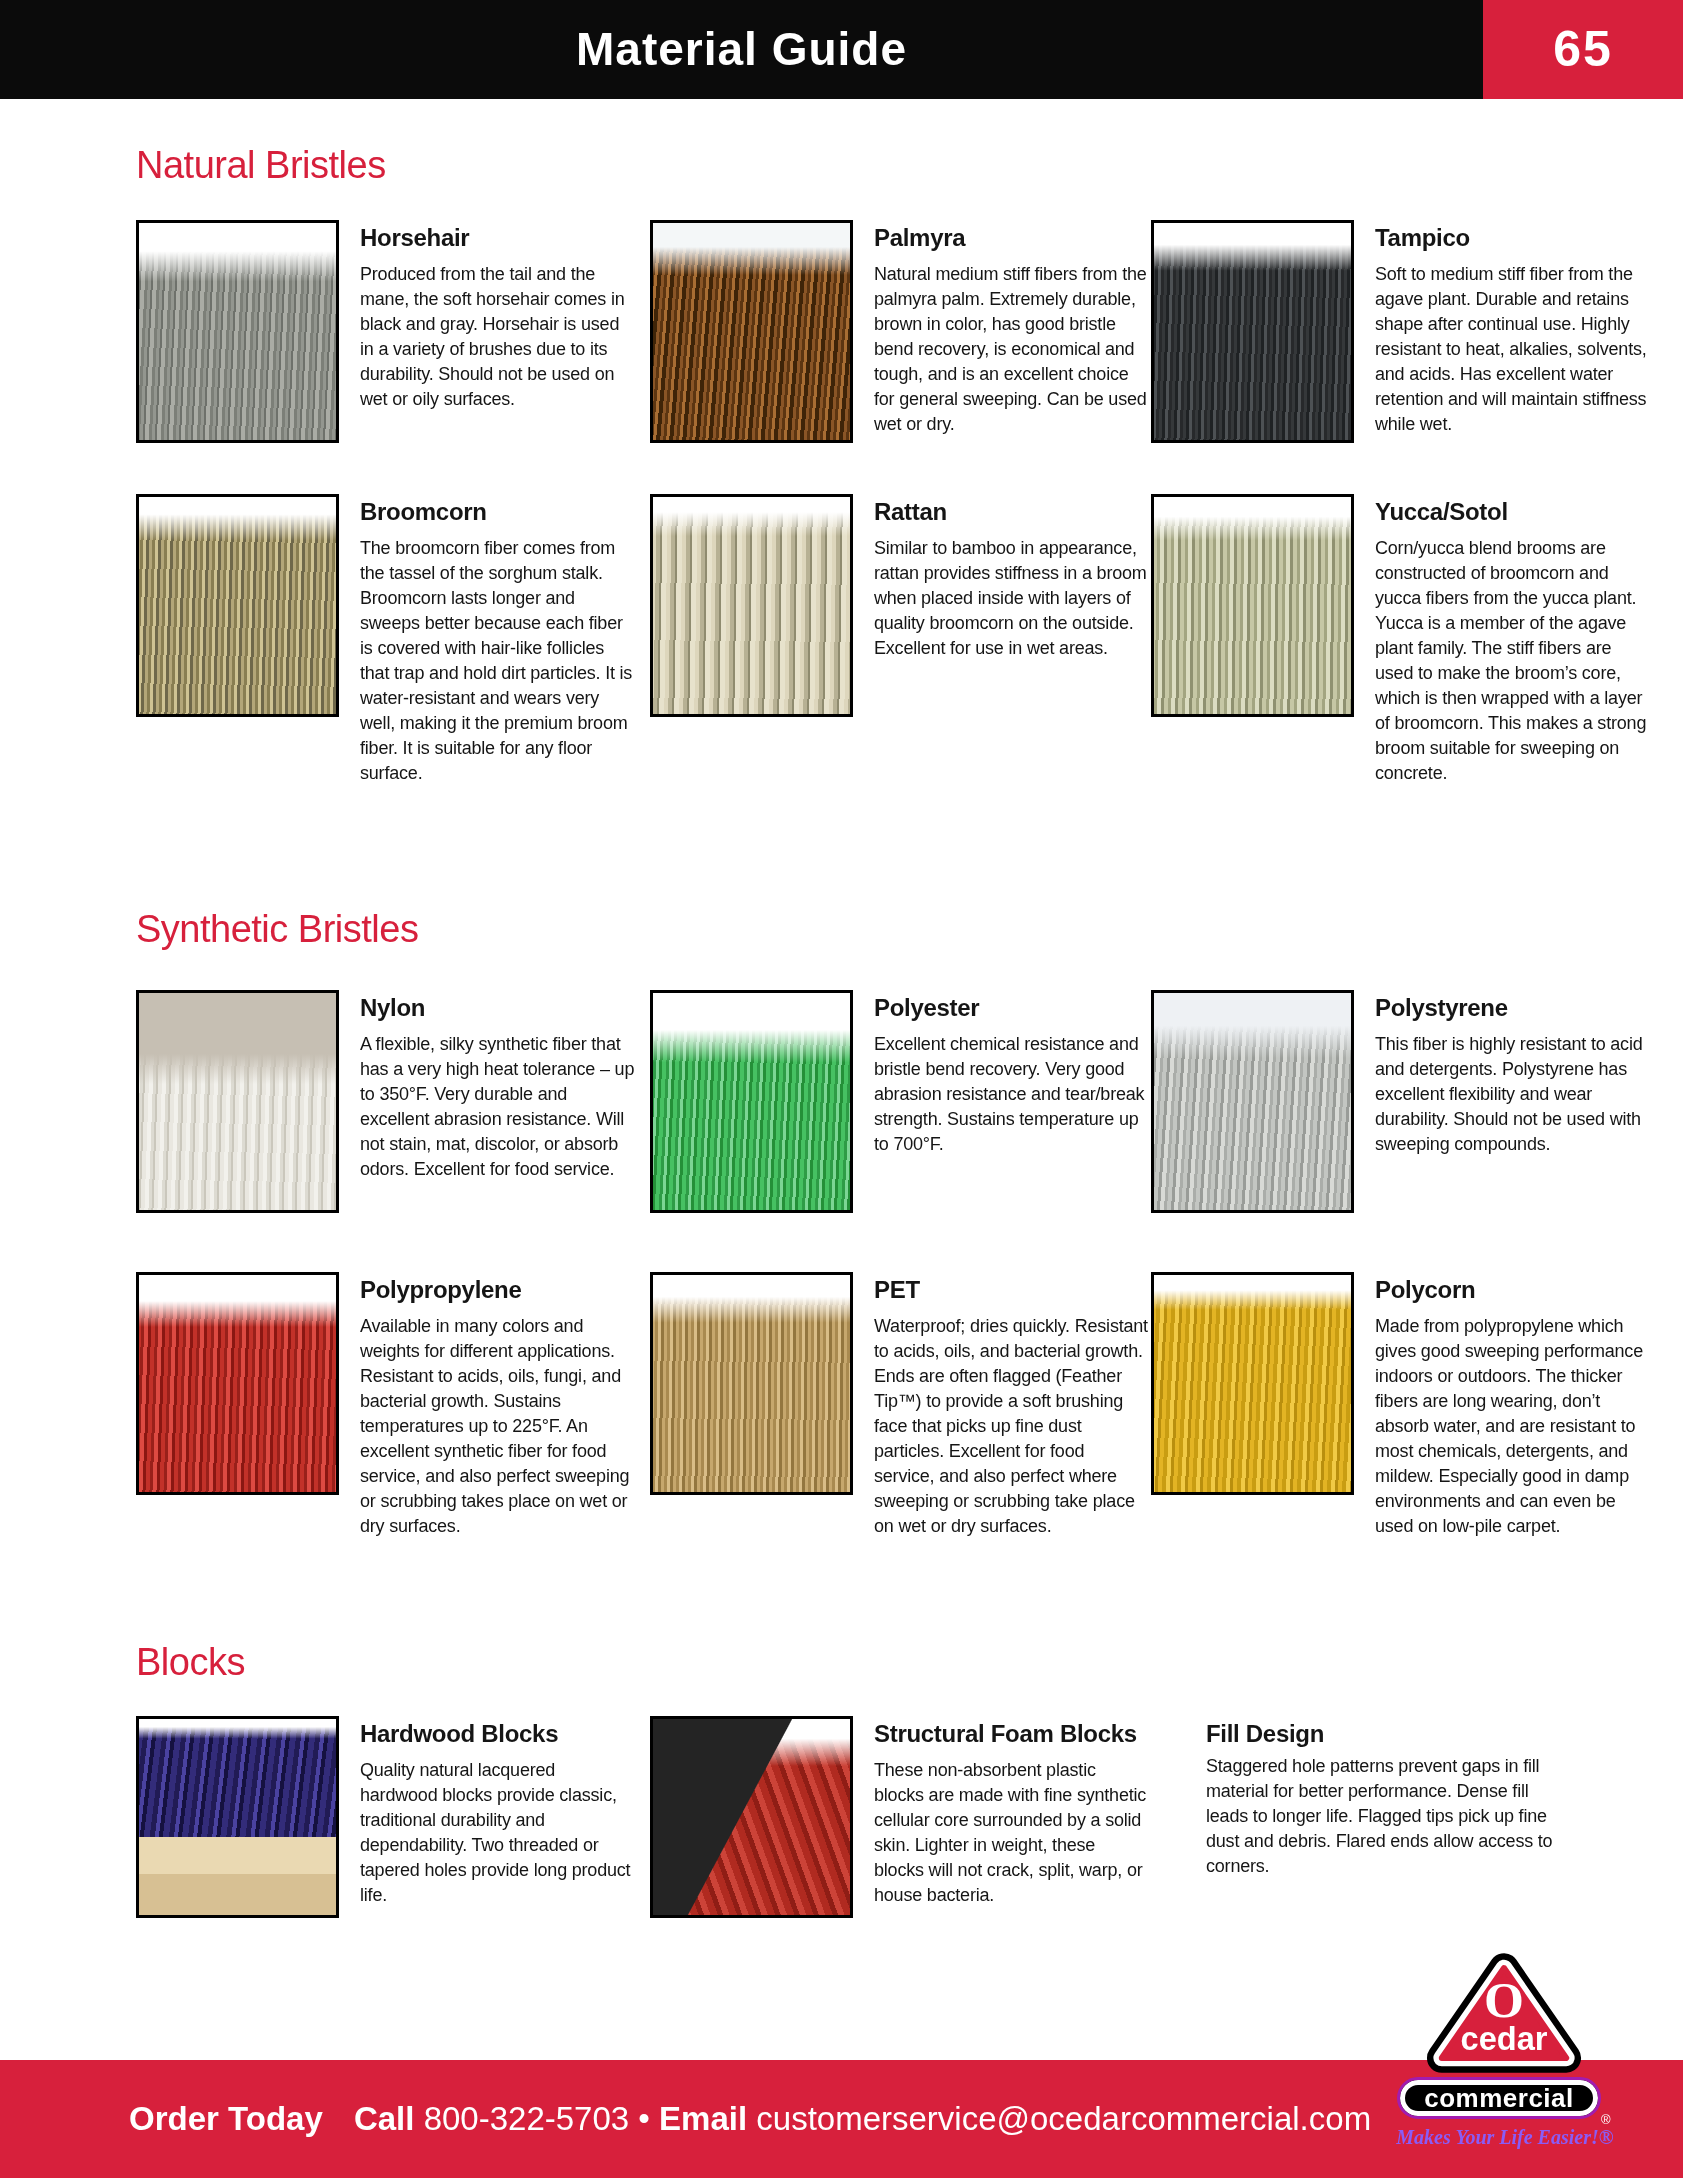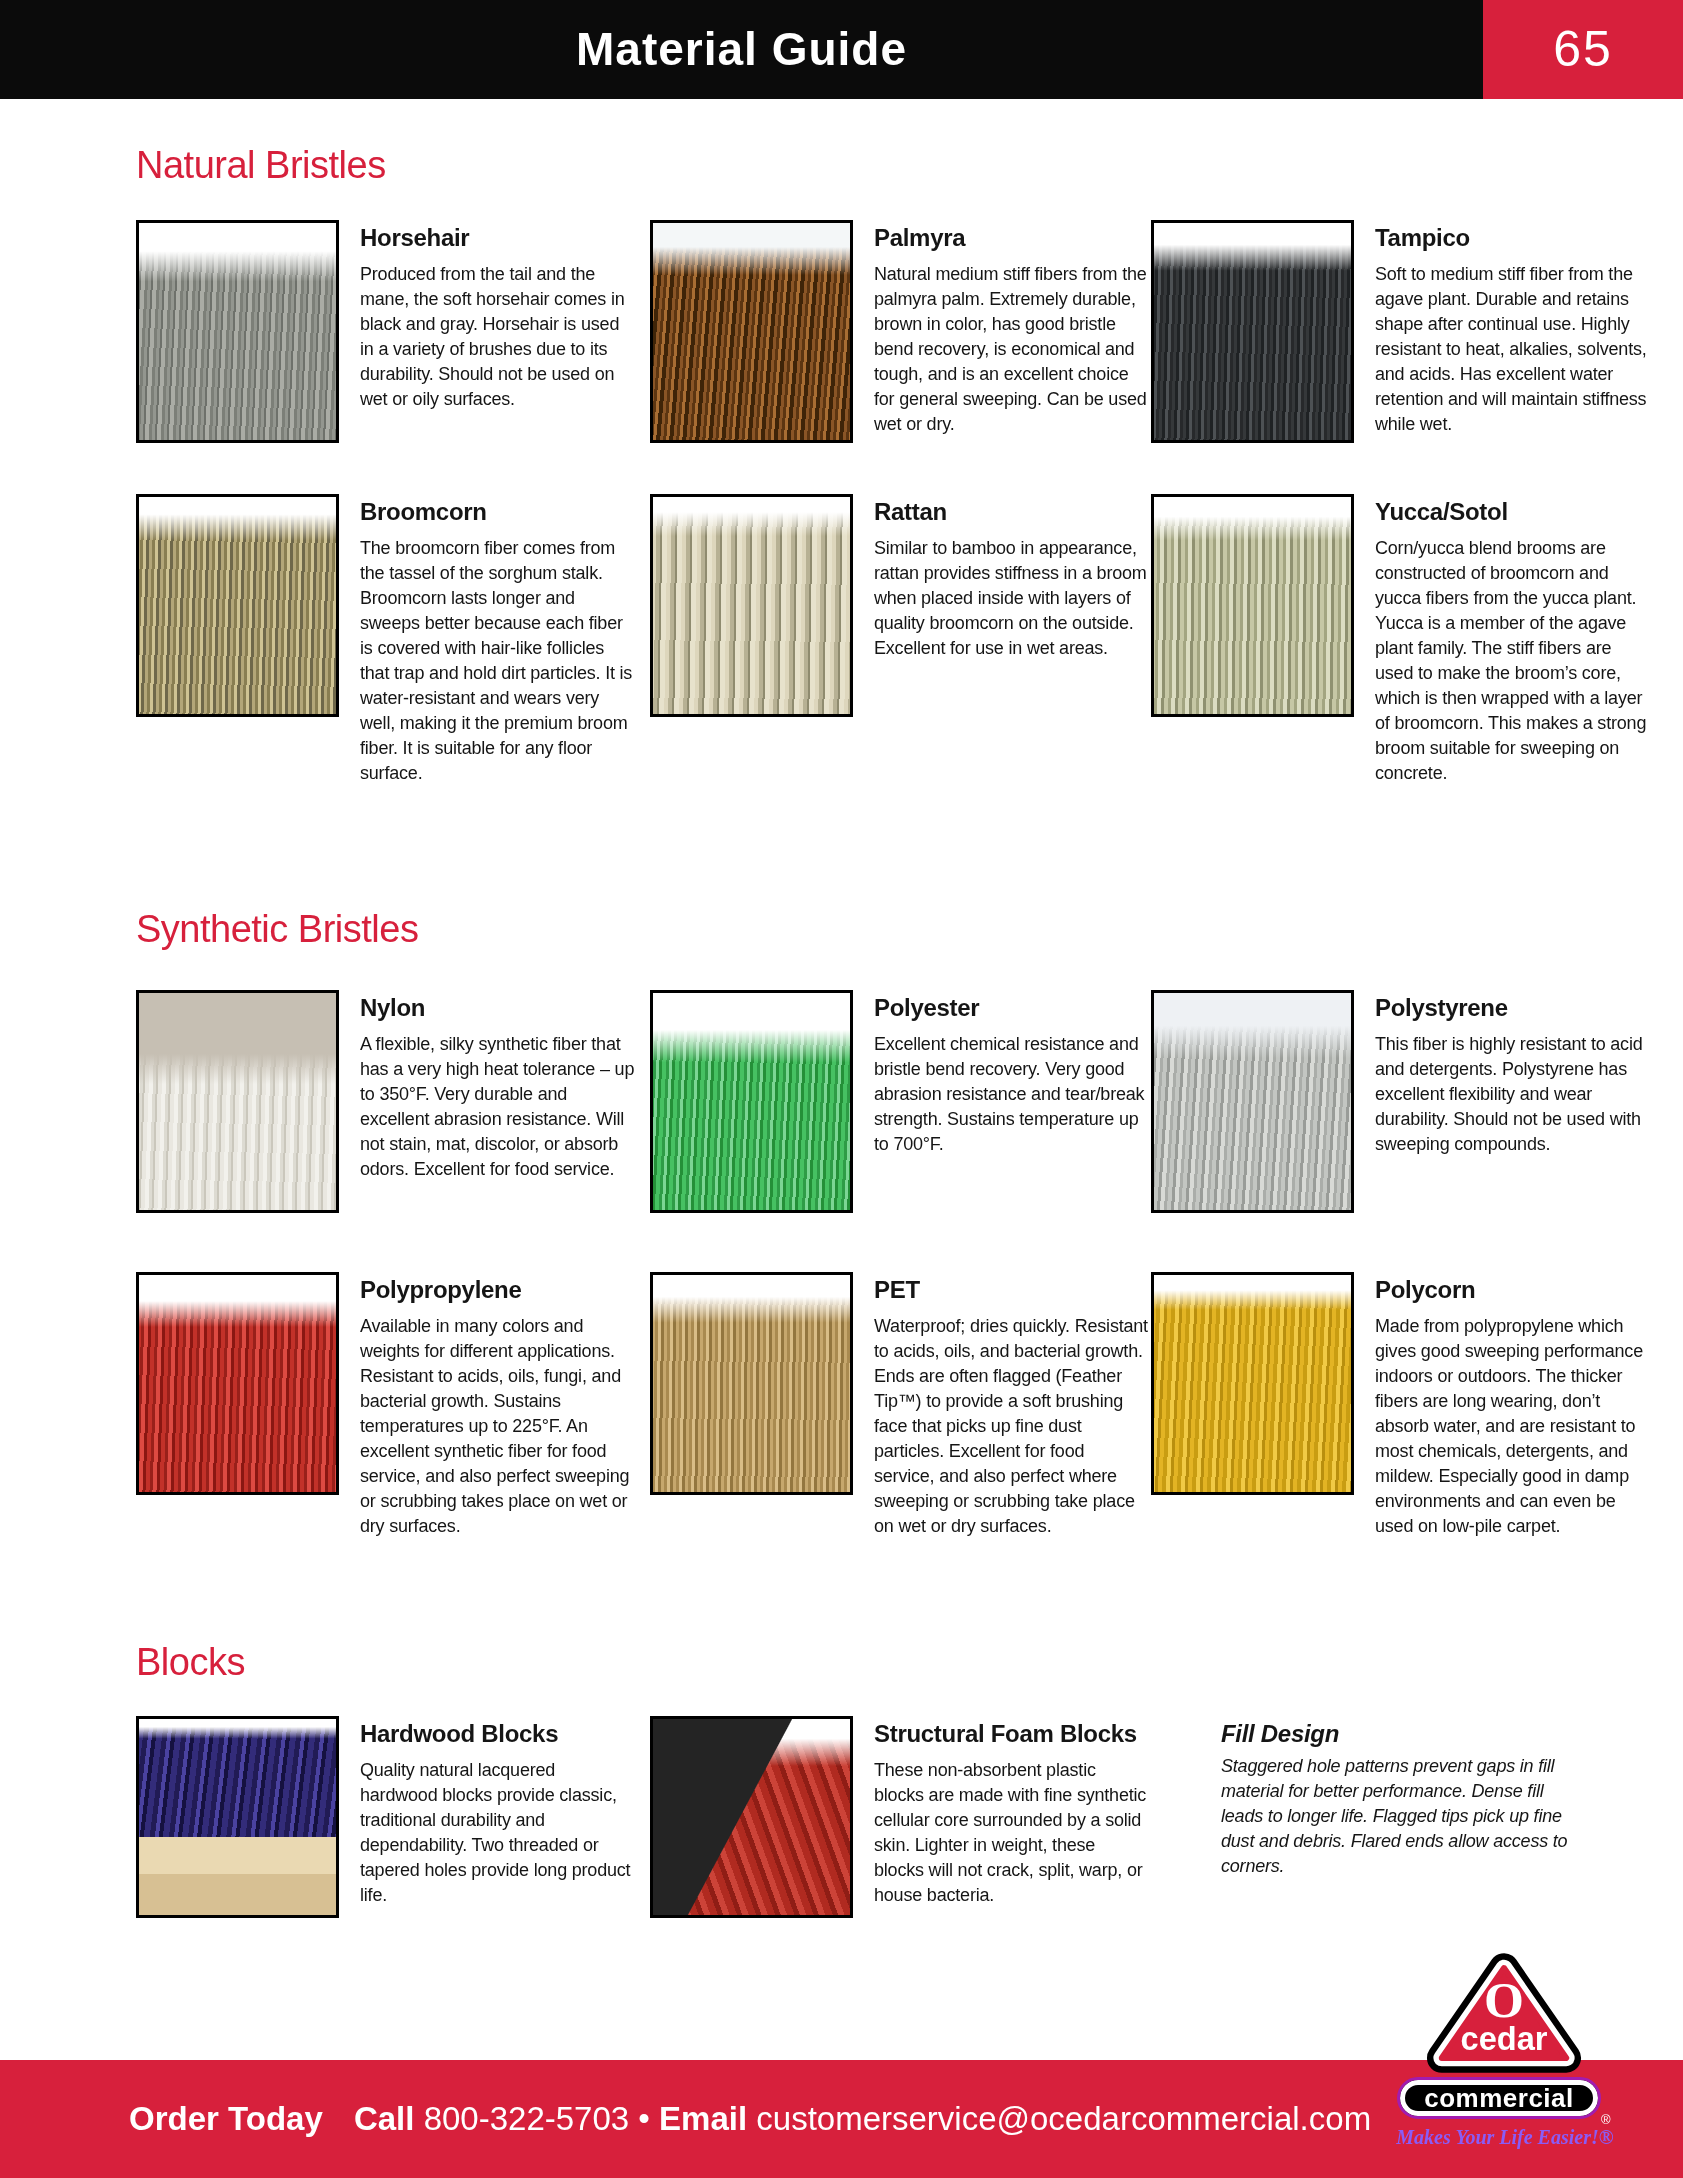--- a/index.html
+++ b/index.html
@@ -9,36 +9,36 @@
     margin:0 auto;
   }
   
   .header-bar{position:absolute;left:0;top:0;width:1483px;height:99px;background:#0b0b0b;}
   .header-title{
     position:absolute;left:0;top:0;width:1483px;height:99px;line-height:99px;
     text-align:center;color:#ffffff;font-size:46px;font-weight:bold;letter-spacing:1px;
   }
   .page-badge{
     position:absolute;left:1483px;top:0;width:200px;height:99px;background:#d7203c;
-    color:#fff;font-size:50px;font-weight:normal;text-align:center;line-height:99px;letter-spacing:2px;
+    color:#fff;font-size:50px;font-weight:bold;text-align:center;line-height:99px;letter-spacing:2px;
   }
   
   .section-heading{
     position:absolute;left:136px;font-size:38px;color:#d7203c;letter-spacing:-0.5px;white-space:nowrap;
   }
   .item{position:absolute;width:500px;}
   .img{
     position:absolute;left:0;top:0;width:203px;height:223px;border:3px solid #000;box-sizing:border-box;
   }
   .img-blocks{height:202px;}
   .txt{position:absolute;left:224px;top:4px;width:275px;}
   .txt h3{margin:0 0 10px 0;font-size:24px;letter-spacing:-0.3px;}
   .txt p{margin:0;font-size:18px;line-height:25px;letter-spacing:-0.2px;}
   .item-noimg{width:368px;}
-  .item-noimg .txt{left:15px;width:368px;font-style:italic;}
+  .item-noimg .txt{left:0;width:368px;}
   .item-noimg .txt h3{margin-bottom:6px;}
   
   .sw-horsehair{background:
     linear-gradient(180deg,#ffffff 0 13%,rgba(255,255,255,0) 27%),
     repeating-linear-gradient(93deg,#93968f 0 3px,#6e716b 3px 5px,#aaaca5 5px 9px,#7c7f78 9px 12px);}
   .sw-palmyra{background:
     linear-gradient(180deg,#f4f7f8 0 11%,rgba(255,255,255,0) 24%),
     repeating-linear-gradient(95deg,#8a5526 0 3px,#5c3511 3px 6px,#a86d33 6px 9px,#3f2408 9px 13px);}
   .sw-tampico{background:
     linear-gradient(180deg,#ffffff 0 10%,rgba(255,255,255,0) 22%),

